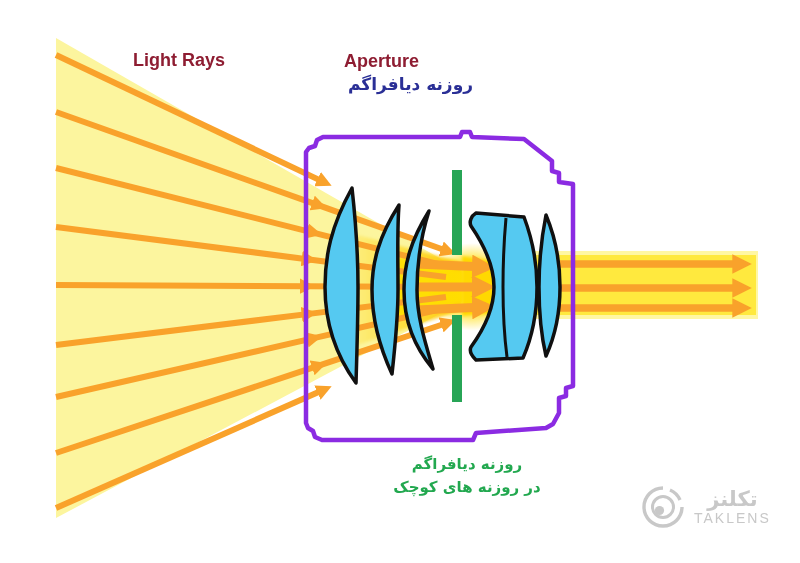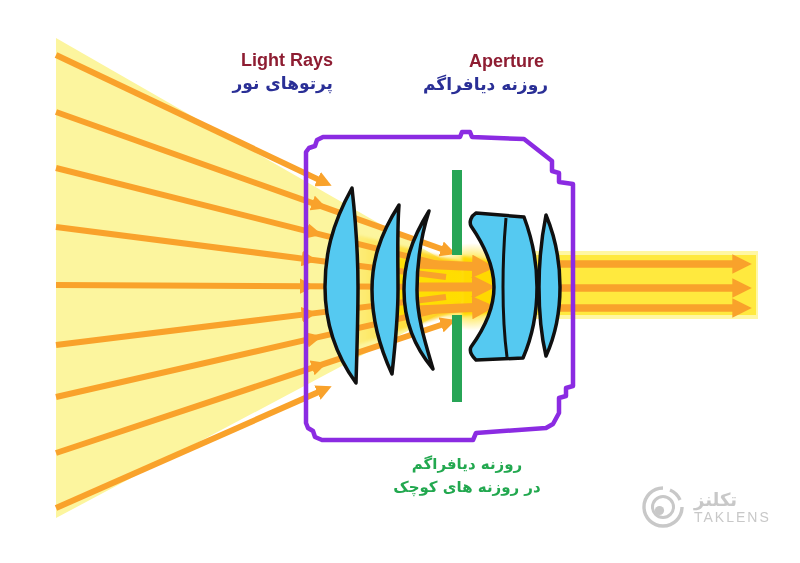--- a/index.html
+++ b/index.html
@@ -1,34 +1,34 @@
 <!DOCTYPE html>
 <html><head>
 <meta charset="utf-8">
 <style>
   html,body{margin:0;padding:0;background:#fff;}
   #canvas{position:relative;width:800px;height:563px;background:#ffffff;overflow:hidden;
           font-family:"Liberation Sans",sans-serif;}
   #diagram-svg{position:absolute;left:0;top:0;}
-  .lbl{position:absolute;text-align:right;font-weight:bold;line-height:1.15;white-space:nowrap;}
+  .lbl{position:absolute;text-align:left;font-weight:bold;line-height:1.15;white-space:nowrap;}
   .lbl.en{font-size:18px;font-family:"Liberation Sans",sans-serif;}
   .lbl.fa{font-size:17px;font-family:"DejaVu Sans",sans-serif;direction:rtl;}
   #light-rays-en{left:133px;top:50px;width:200px;}
   #light-rays-fa{left:133px;top:74px;width:200px;}
   #aperture-en{left:344px;top:51px;width:200px;}
   #aperture-fa{left:348px;top:75px;width:200px;}
   .caption{position:absolute;text-align:center;font-weight:bold;
            font-family:"DejaVu Sans",sans-serif;direction:rtl;font-size:15px;}
   #caption-line1{left:347px;top:455px;width:240px;}
   #caption-line2{left:347px;top:478px;width:240px;}
   #watermark{position:absolute;left:640px;top:481px;width:150px;height:52px;
              display:flex;align-items:center;}
   #watermark .wm-texts{margin-left:8px;line-height:1.0;}
   #watermark .wm-fa{font-family:"DejaVu Sans",sans-serif;direction:rtl;font-weight:bold;
-                    font-size:18px;text-align:left;}
+                    font-size:21px;text-align:center;}
   #watermark .wm-en{font-family:"Liberation Sans",sans-serif;font-size:14px;
                     letter-spacing:2px;margin-top:1px;}
 </style>
 </head>
 <body>
 
 <div id="canvas">
 
   <svg id="diagram-svg" width="800" height="563" viewBox="0 0 800 563">
     <defs>
@@ -110,21 +110,20 @@
              L 524,139 L 552,161
              L 552,171 L 559,173 L 559,182 L 573,184
              L 573,386
              L 566,388 L 566,396 L 559,398 L 559,413 L 553,424 L 546,428
              L 476,433 L 473,440
              L 322,440 L 315,437 L 313,431 L 308,428 L 306,423
              L 306,152 Z"></path>
   </svg>
 
   <div class="lbl en" id="light-rays-en" style="color: rgb(142, 29, 50);">Light Rays</div>
-  <div class="lbl fa" id="light-rays-fa" style="color: rgb(42, 47, 150);">پرتوهای نور</div>
   <div class="lbl en" id="aperture-en" style="color: rgb(142, 29, 50);">Aperture</div>
   <div class="lbl fa" id="aperture-fa" style="color: rgb(42, 47, 150);">روزنه دیافراگم</div>
   <div class="caption" id="caption-line1" style="color: rgb(34, 168, 79);">روزنه دیافراگم</div>
   <div class="caption" id="caption-line2" style="color: rgb(34, 168, 79);">در روزنه های کوچک</div>
 
   <div id="watermark">
     <svg width="46" height="46" viewBox="0 0 46 46">
       <g fill="none" stroke="#C8C8C8">
         <path d="M 23,4 A 19,19 0 1 0 42,23" stroke-width="3.4"></path>
         <path d="M 30,6 A 19,19 0 0 1 40,16" stroke-width="3.4"></path>

